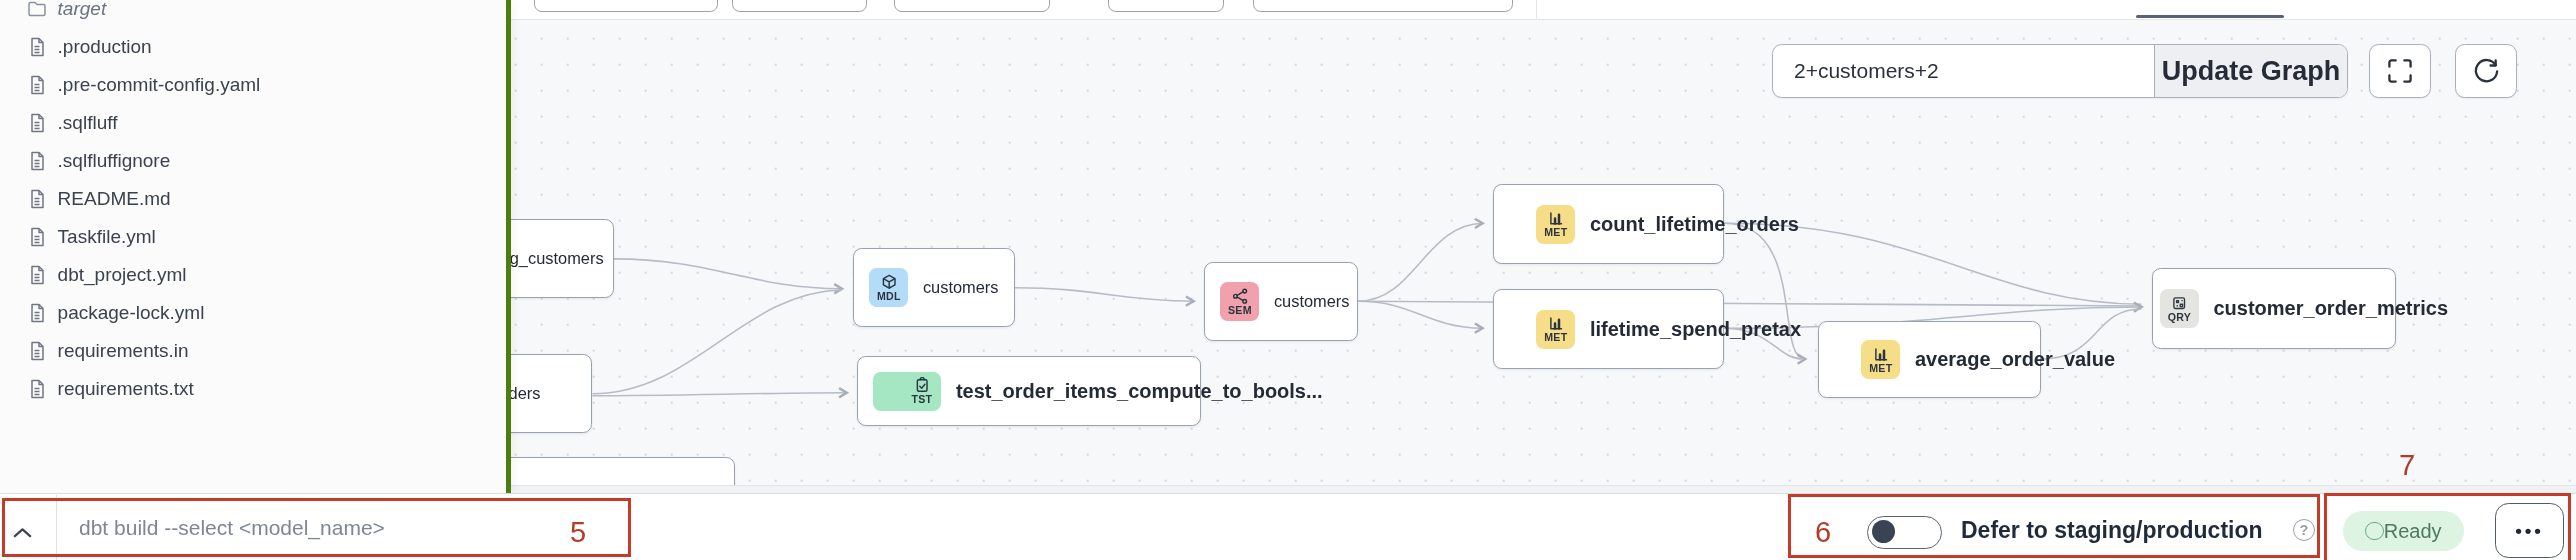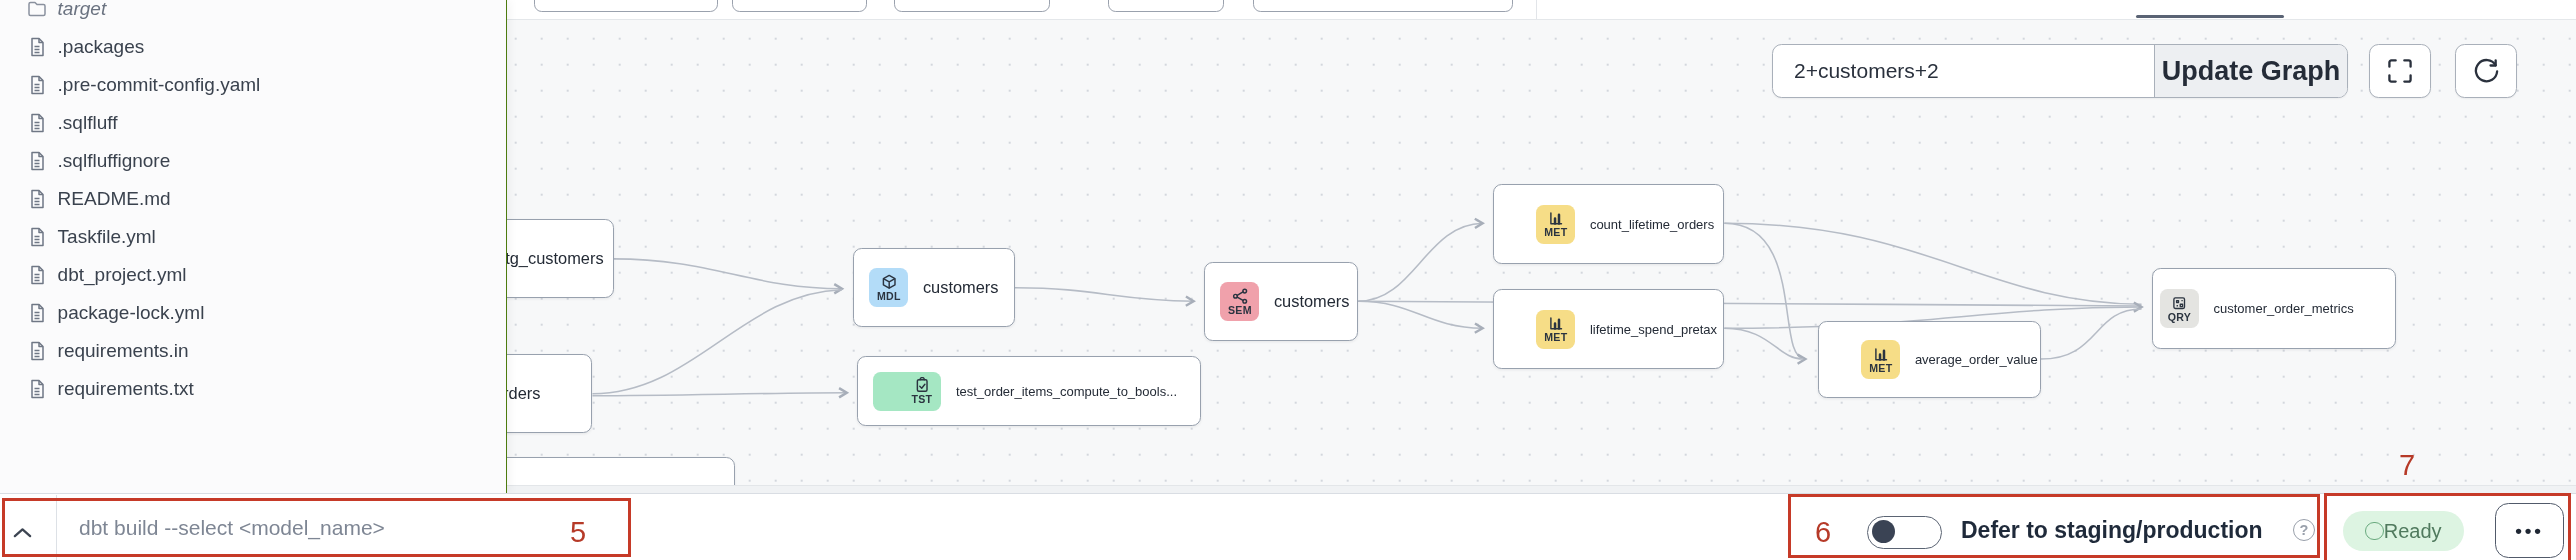--- a/index.html
+++ b/index.html
@@ -13,21 +13,21 @@
     background-size:26px 26px;background-position:8.7px 6.7px;overflow:hidden;}
   .canvas-strip{position:absolute;left:0;bottom:0;width:100%;height:6.7px;
     background:#f0f2f4;border-top:1px solid #e3e6e9;z-index:6;}
 
   .edges{position:absolute;left:0;top:0;z-index:2;pointer-events:none;}
 
   .node{position:absolute;background:#fff;border:1.4px solid #98a1ae;border-radius:8.7px;
     box-shadow:0 1px 2.9px rgba(20,30,40,.08);display:flex;align-items:center;
     gap:14.5px;padding:0 15.4px;box-sizing:border-box;z-index:3;}
   .node .lbl{font-size:16.4px;color:#242b36;white-space:nowrap;}
-  .node.small .lbl{font-size:13px;}
+  .node.small .lbl{font-size:20px;font-weight:bold;}
   .chip{width:39px;height:39px;border-radius:7.7px;display:flex;flex-direction:column;
     align-items:center;justify-content:center;flex:0 0 auto;}
   .chip .code{font-size:10.6px;font-weight:bold;color:#2b3440;letter-spacing:0.3px;line-height:10.6px;margin-top:1px;}
   .chip svg{display:block;}
   .chip.mdl{background:#b3dcf8;} .chip.sem{background:#f0a1ab;}
   .chip.met{background:#f6dd87;margin-left:27px;} .chip.tst{background:#a5e7c3;padding-left:29px;}
   .chip.qry{background:#e4e4e1;}
 
   
   .selgroup{position:absolute;left:1772px;top:25px;height:54px;display:flex;
@@ -45,21 +45,21 @@
   .toolbar{position:absolute;left:506px;top:0;width:2070px;height:19px;background:#fff;
     border-bottom:1px solid #e4e7ea;overflow:hidden;z-index:25;}
   .cutbtn{position:absolute;top:-13.5px;height:25px;background:#fff;border:1.4px solid #9aa1ad;
     border-radius:7.7px;box-sizing:border-box;}
   .tb-divider{position:absolute;left:1030px;top:0;height:19px;border-left:1px solid #e2e5e9;}
   .tab-indicator{position:absolute;left:1630px;top:14.5px;width:148px;height:3.9px;
     background:#5a6374;border-radius:1.9px;}
 
   
   .panel{position:absolute;left:0;top:0;width:506px;height:493px;background:#fbfbfc;
-    z-index:30;border-right:1px solid #4d7c0f;box-shadow:2.9px 0 9.6px rgba(0,0,0,.05);overflow:hidden;}
+    z-index:30;border-right:5px solid #4d7c0f;box-shadow:2.9px 0 9.6px rgba(0,0,0,.05);overflow:hidden;}
   .panel-list{margin-top:-9.6px;}
   .file-row{height:38px;display:flex;align-items:center;padding-left:27px;gap:10.6px;cursor:pointer;}
   .file-row .name{font-size:19px;color:#3a424e;}
   .file-row.folder .name{color:#6a7280;font-style:italic;}
   .file-row svg{flex:0 0 auto;}
 
   
   .bottombar{position:absolute;left:0;top:493px;width:2576px;height:67px;background:#fff;
     border-top:1px solid #d9dde3;z-index:40;}
   .bb-divider{position:absolute;left:56px;top:1px;height:66px;border-left:1px solid #dde1e6;}
@@ -246,21 +246,21 @@
       </svg>
       <span class="name">target</span>
     </div>
 
     <div class="file-row">
       <svg width="20" height="20" viewBox="0 0 20 20" fill="none" stroke="#6f7785" stroke-width="1.5" stroke-linejoin="round">
         <path d="M5 1.5 h7 l4 4 V18.5 H5 Z"></path>
           <path d="M12 1.5 V5.5 H16"></path>
           <path d="M7.5 9.5 h5 M7.5 12.5 h5 M7.5 15.5 h5"></path>
       </svg>
-      <span class="name">.packages</span>
+      <span class="name">.production</span>
     </div>
     <div class="file-row">
       <svg width="20" height="20" viewBox="0 0 20 20" fill="none" stroke="#6f7785" stroke-width="1.5" stroke-linejoin="round">
         <path d="M5 1.5 h7 l4 4 V18.5 H5 Z"></path>
           <path d="M12 1.5 V5.5 H16"></path>
           <path d="M7.5 9.5 h5 M7.5 12.5 h5 M7.5 15.5 h5"></path>
       </svg>
       <span class="name">.pre-commit-config.yaml</span>
     </div>
     <div class="file-row">

